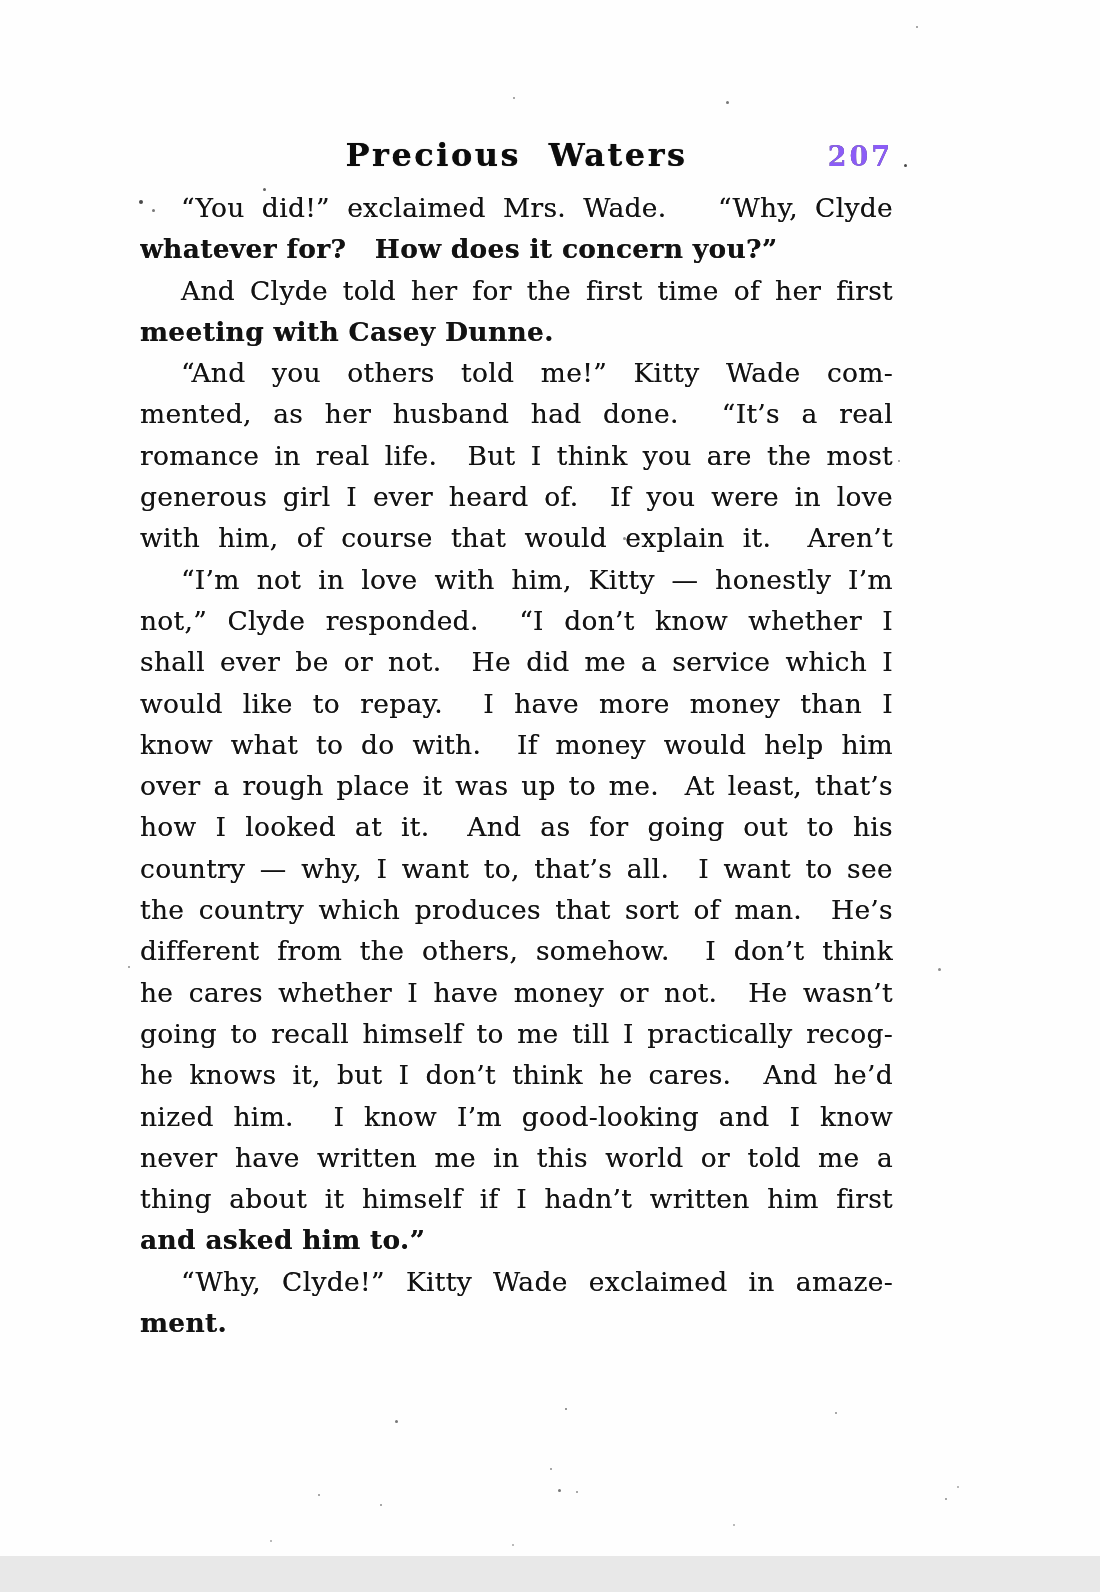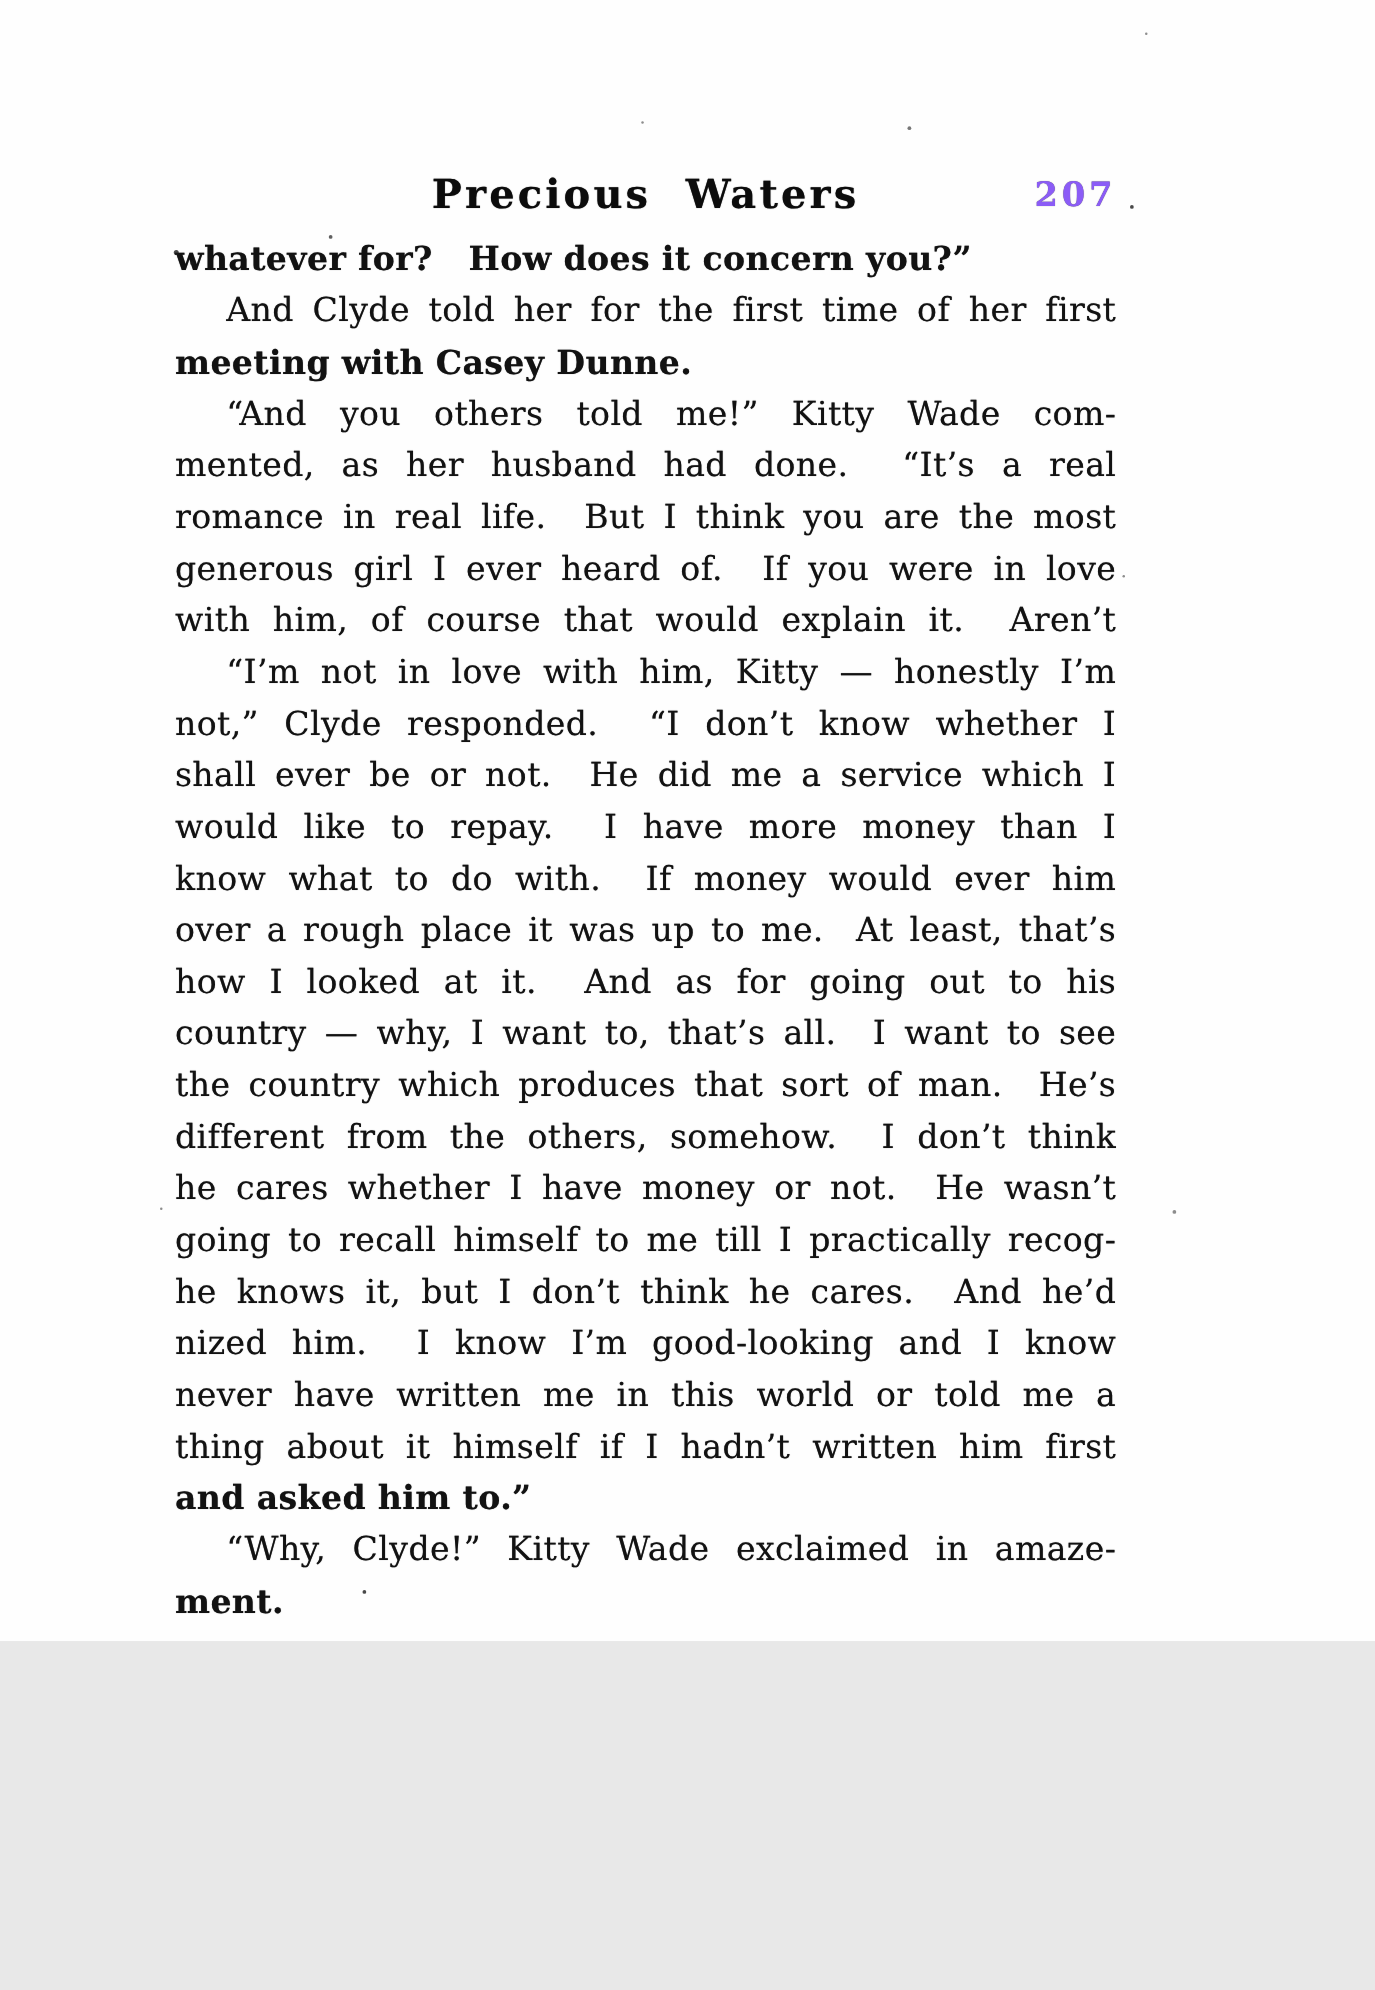--- a/index.html
+++ b/index.html
@@ -1,19 +1,19 @@
 <!DOCTYPE html>
 <html><head>
 <meta charset="utf-8">
 <style>
   html, body { margin: 0; padding: 0; background: #e8e8e8; }
   .page {
     position: relative;
     width: 1100px;
-    height: 1313px;
+    height: 1556px;
     background: #fefefe;
     overflow: hidden;
     font-family: "DejaVu Serif", "Liberation Serif", serif;
     color: #101010;
   }
   
   .running-head {
     position: absolute;
     top: 136px; left: 140px;
     width: 753px; height: 44px;
@@ -69,33 +69,34 @@
 <body>
 
 <div class="page">
 
   <div class="running-head">
     <div class="head-title">Precious Waters</div>
     <div class="page-number">207</div>
   </div>
 
   <div class="text-block">
+    <div class="line indent">“You did!” exclaimed Mrs. Wade.   “Why, Clyde</div>
     <div class="line last">whatever for?   How does it concern you?”</div>
     <div class="line indent">And Clyde told her for the first time of her first</div>
     <div class="line last">meeting with Casey Dunne.</div>
     <div class="line indent">“And you others told me!” Kitty Wade com-</div>
     <div class="line">mented, as her husband had done.  “It’s a real</div>
     <div class="line">romance in real life.  But I think you are the most</div>
     <div class="line">generous girl I ever heard of.  If you were in love</div>
     <div class="line">with him, of course that would explain it.  Aren’t</div>
     <div class="line indent">“I’m not in love with him, Kitty — honestly I’m</div>
     <div class="line">not,” Clyde responded.  “I don’t know whether I</div>
     <div class="line">shall ever be or not.  He did me a service which I</div>
     <div class="line">would like to repay.  I have more money than I</div>
-    <div class="line">know what to do with.  If money would ever him</div>
+    <div class="line">know what to do with.  If money would help him</div>
     <div class="line">over a rough place it was up to me.  At least, that’s</div>
     <div class="line">how I looked at it.  And as for going out to his</div>
     <div class="line">country — why, I want to, that’s all.  I want to see</div>
     <div class="line">the country which produces that sort of man.  He’s</div>
     <div class="line">different from the others, somehow.  I don’t think</div>
     <div class="line">he cares whether I have money or not.  He wasn’t</div>
     <div class="line">going to recall himself to me till I practically recog-</div>
     <div class="line">he knows it, but I don’t think he cares.  And he’d</div>
     <div class="line">nized him.  I know I’m good-looking and I know</div>
     <div class="line">never have written me in this world or told me a</div>

